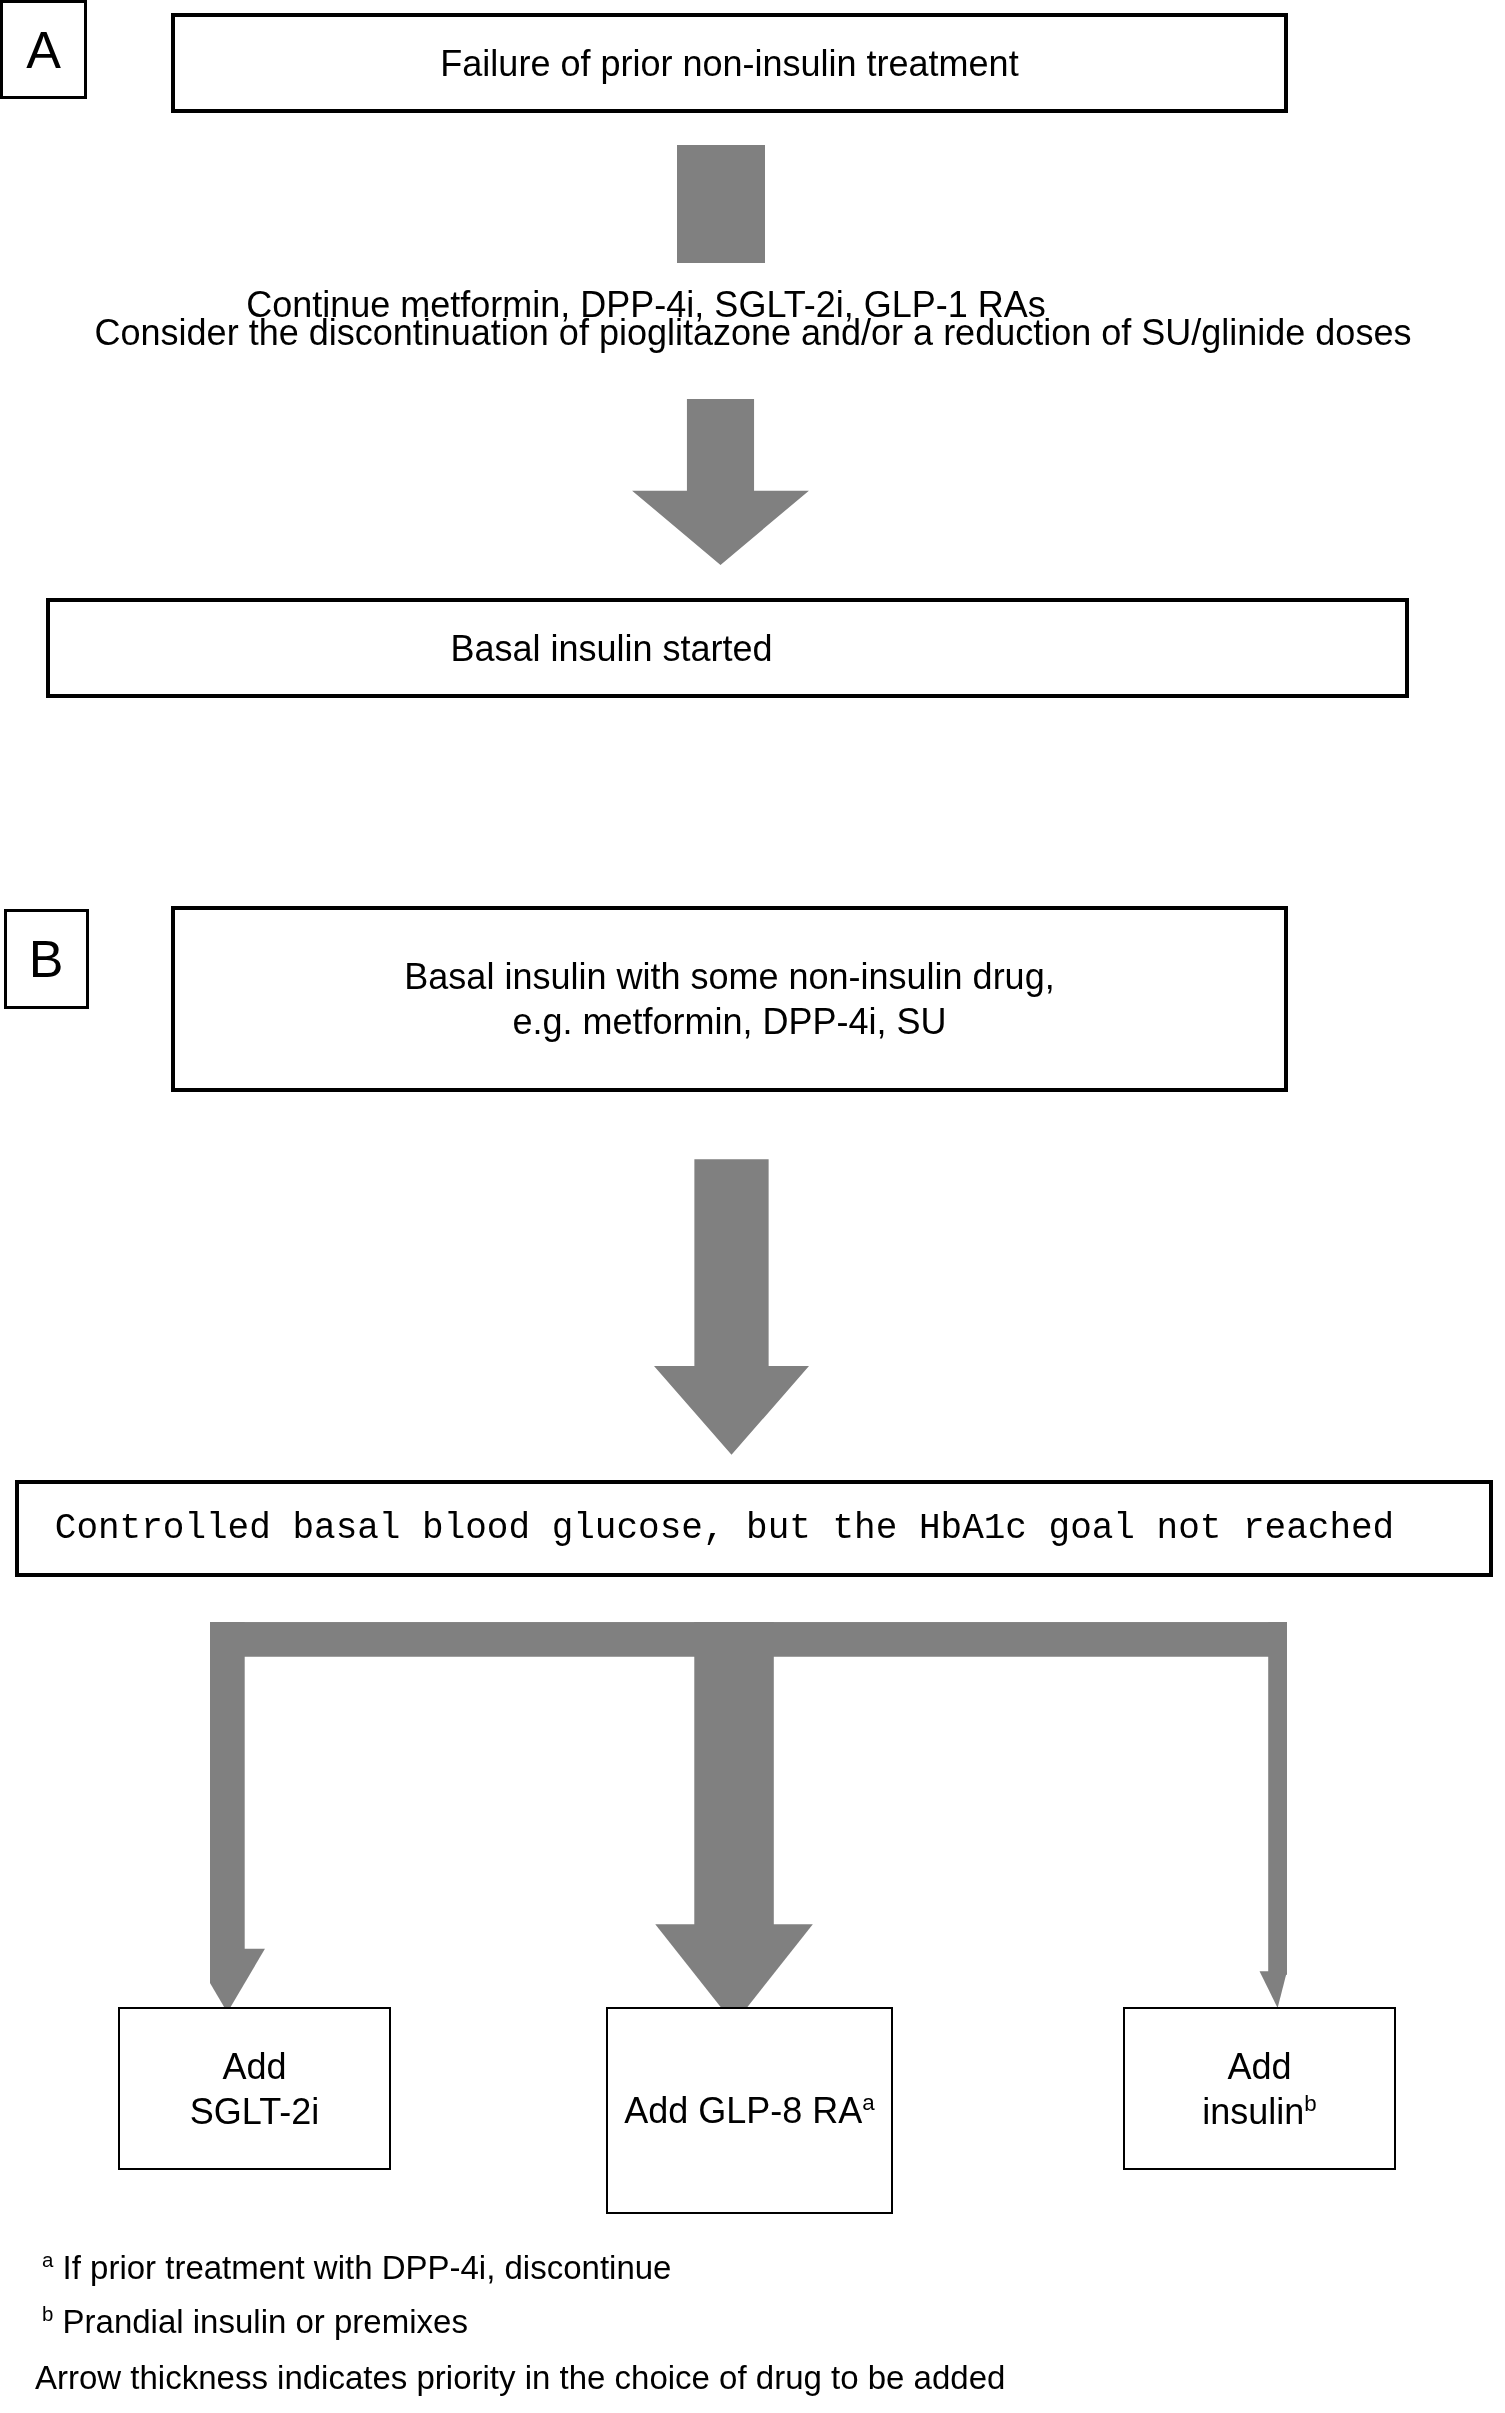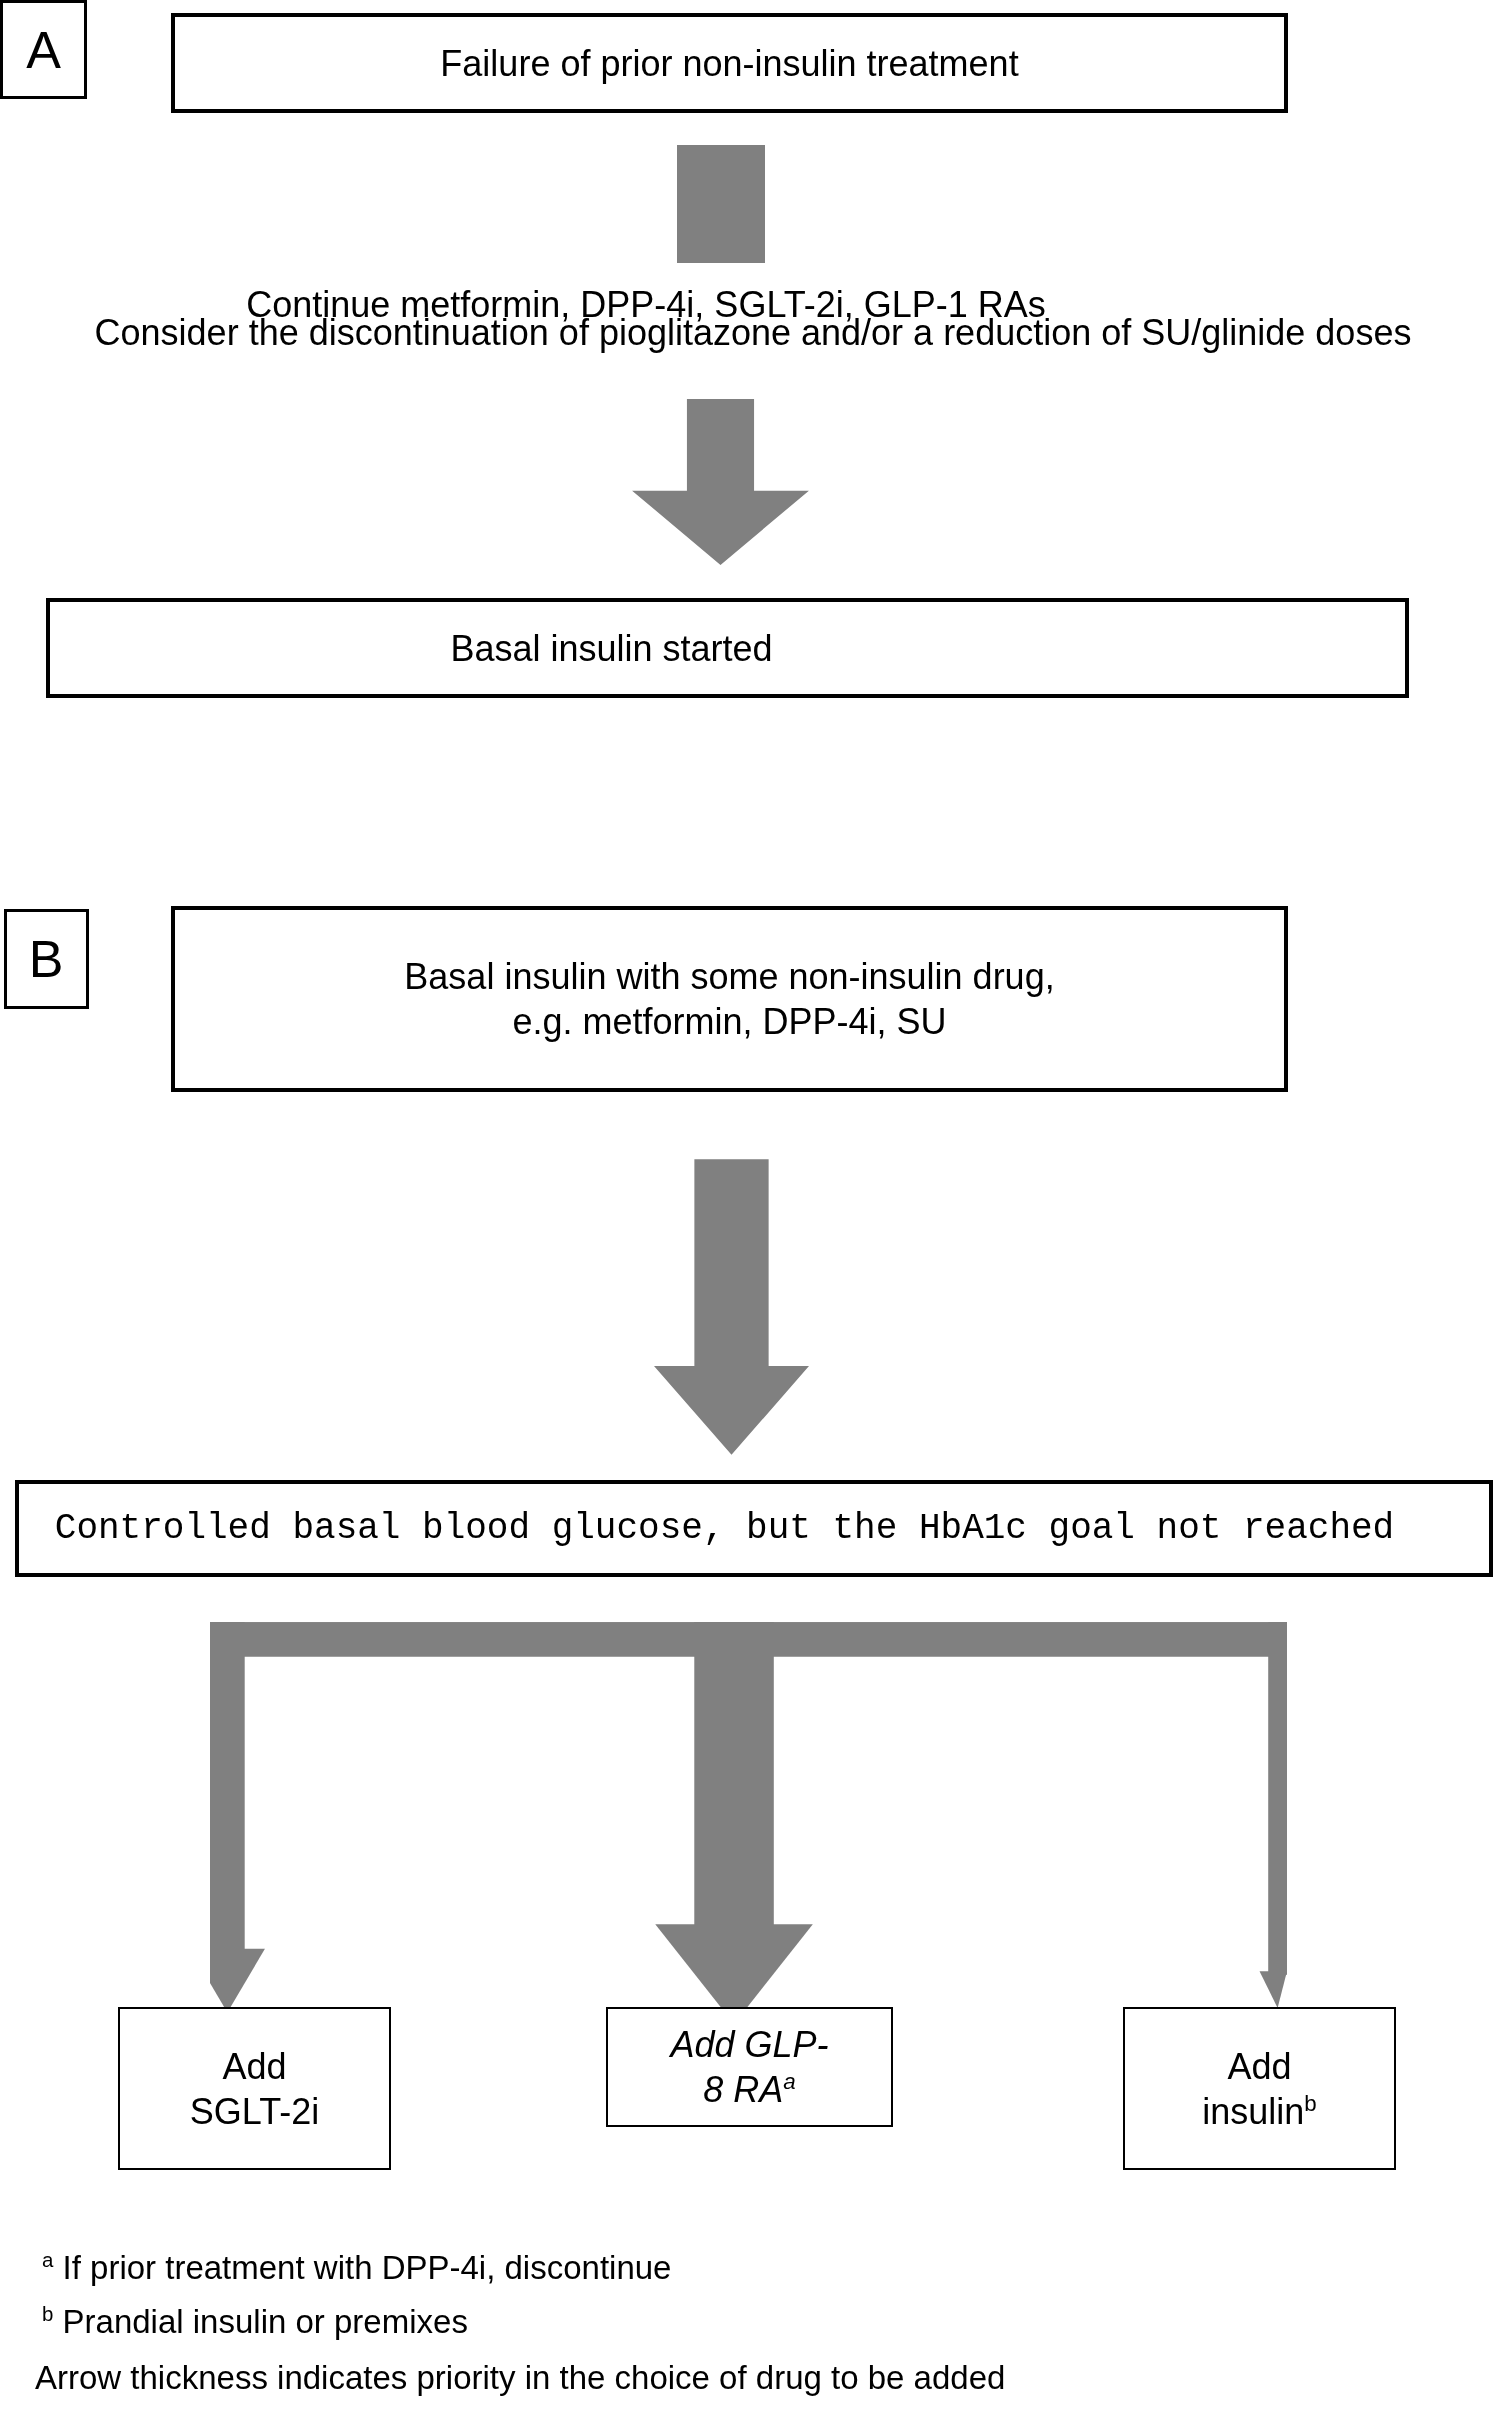--- a/index.html
+++ b/index.html
@@ -141,21 +141,21 @@
     </svg>
   </div>
 
   <div class="abs fbox" style="left:118px; top:2007px; width:273px; height:163px; flex-direction:column;">
     <span>Add</span>
     <span>
       <span>SGLT-2i</span><span class="sup"></span>
     </span>
   </div>
 
-  <div class="abs fbox" style="left:606px; top:2007px; width:287px; height:120px; flex-direction:column;font-style:italic;">
+  <div class="abs fbox" style="left:606px; top:2007px; width:287px; height:207px; flex-direction:row;">
     <span>Add GLP-</span>
     <span>
       <span>8 RA</span><span class="sup">a</span>
     </span>
   </div>
 
   <div class="abs fbox" style="left:1123px; top:2007px; width:273px; height:163px; flex-direction:column;">
     <span>Add</span>
     <span>
       <span>insulin</span><span class="sup">b</span>

